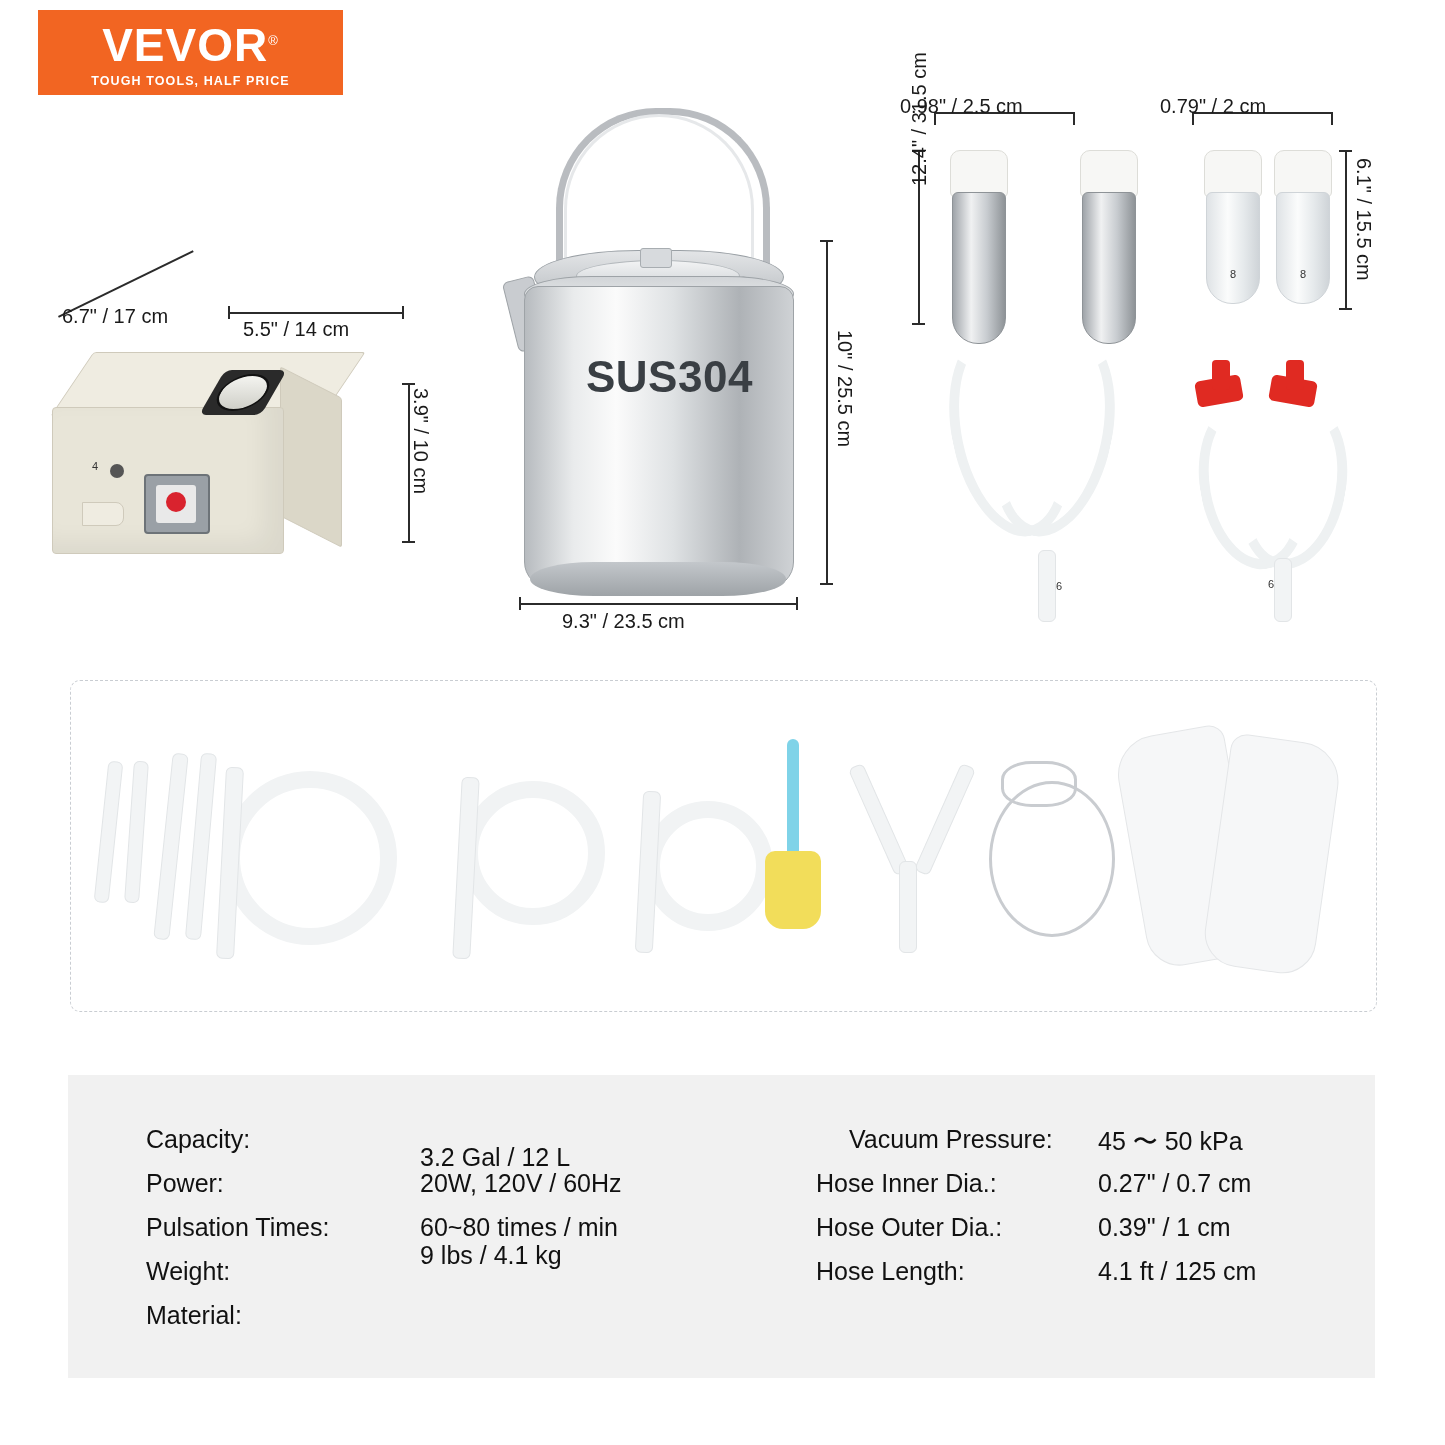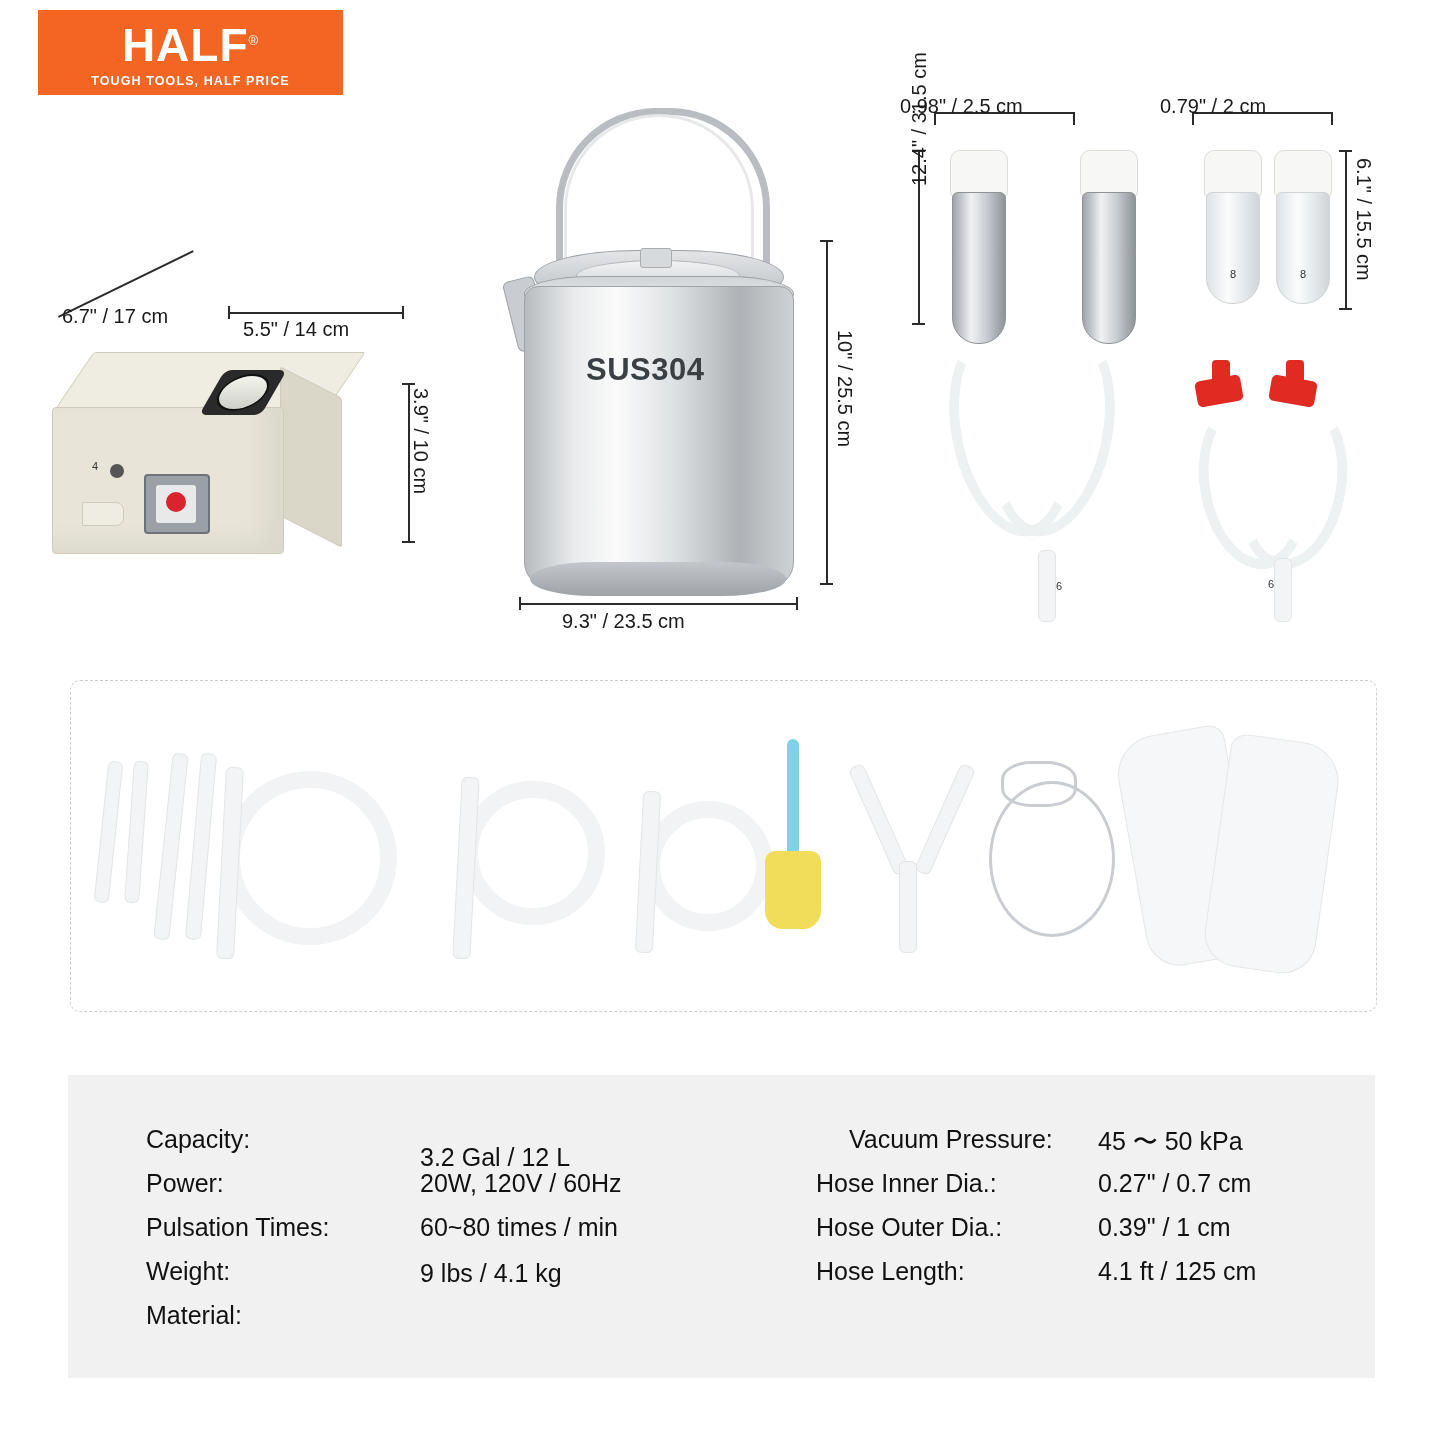--- a/index.html
+++ b/index.html
@@ -136,21 +136,21 @@
     position:absolute;left:40px;top:462px;width:256px;height:34px;
     background:linear-gradient(#c3c7cb,#9ea3a7);
     border-radius:50%/100%;
   }
   .clamp{
     position:absolute;width:30px;height:70px;background:#c9ccd0;
     border:1px solid #9ea3a7;border-radius:6px;
   }
   .sus{
     position:absolute;left:96px;top:252px;
-    font-size:31px;font-weight:bold;color:#3a3f44;letter-spacing:0.5px;
+    font-size:44px;font-weight:bold;color:#3a3f44;letter-spacing:0.5px;
     font-family:"Liberation Sans",sans-serif;
   }
 
   
   .cupset{position:absolute;}
   .cup-steel{
     position:absolute;width:52px;height:150px;
     background:linear-gradient(90deg,#9fa4a9,#f0f1f2 35%,#c8ccd0 65%,#8e9397);
     border-radius:6px 6px 26px 26px;border:1px solid #8e9397;
   }
@@ -211,21 +211,21 @@
   .col2-label{left:748px;}
   .col2-val{left:1030px;}
 </style>
 </head>
 <body>
 
 <div class="page">
 
   <div class="logo">
     <div class="logo-word">
-      <span>HALF</span><span class="logo-reg">®</span>
+      <span>VEVOR</span><span class="logo-reg">®</span>
     </div>
     <div class="logo-tag">TOUGH TOOLS, HALF PRICE</div>
   </div>
 
   <div class="pump">
     <div class="pump-top"></div>
     <div class="pump-side"></div>
     <div class="pump-body"></div>
     <div class="gauge">
       <div class="gauge-face"></div>
@@ -357,21 +357,21 @@
     <div class="spec-row spec-label col1-label" style="top:50px;">Capacity:</div>
     <div class="spec-row spec-val col1-val" style="top:50px;margin-top:18px;">3.2 Gal / 12 L</div>
 
     <div class="spec-row spec-label col1-label" style="top:94px;">Power:</div>
     <div class="spec-row spec-val col1-val" style="top:94px;">20W, 120V / 60Hz</div>
 
     <div class="spec-row spec-label col1-label" style="top:138px;">Pulsation Times:</div>
     <div class="spec-row spec-val col1-val" style="top:138px;">60~80 times / min</div>
 
     <div class="spec-row spec-label col1-label" style="top:182px;">Weight:</div>
-    <div class="spec-row spec-val col1-val" style="top:184px;">9 lbs / 4.1 kg</div>
+    <div class="spec-row spec-val col1-val" style="top:166px;">9 lbs / 4.1 kg</div>
 
     <div class="spec-row spec-label col1-label" style="top:226px;">Material:</div>
 
     <div class="spec-row spec-label col2-label" style="top:50px;margin-left:33px;">Vacuum Pressure:</div>
     <div class="spec-row spec-val col2-val" style="top:50px;">45 〜 50 kPa</div>
 
     <div class="spec-row spec-label col2-label" style="top:94px;">Hose Inner Dia.:</div>
     <div class="spec-row spec-val col2-val" style="top:94px;">0.27" / 0.7 cm</div>
 
     <div class="spec-row spec-label col2-label" style="top:138px;">Hose Outer Dia.:</div>

